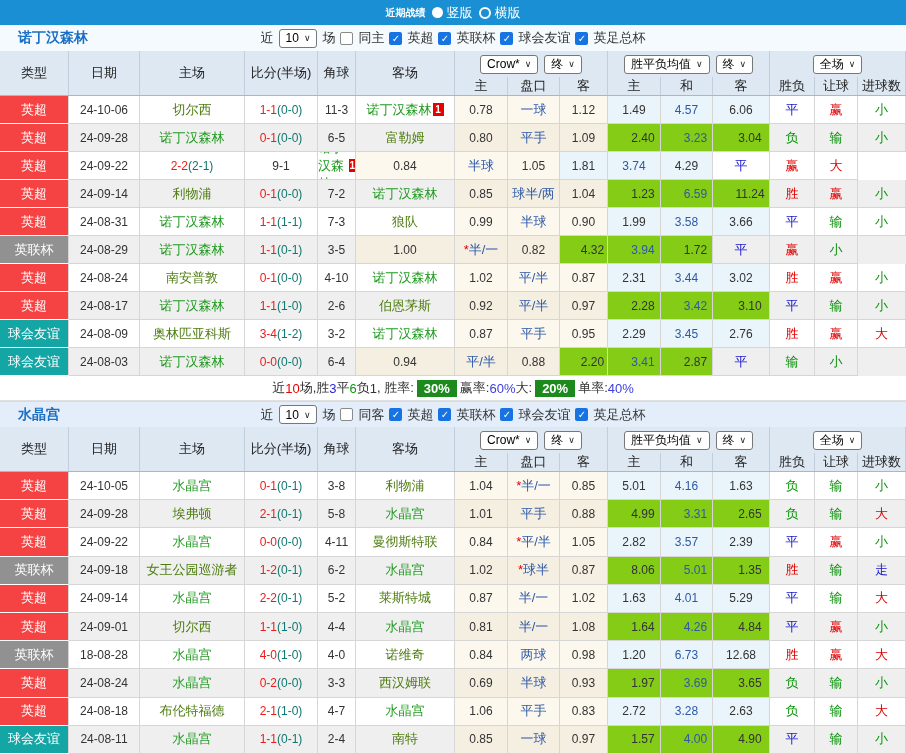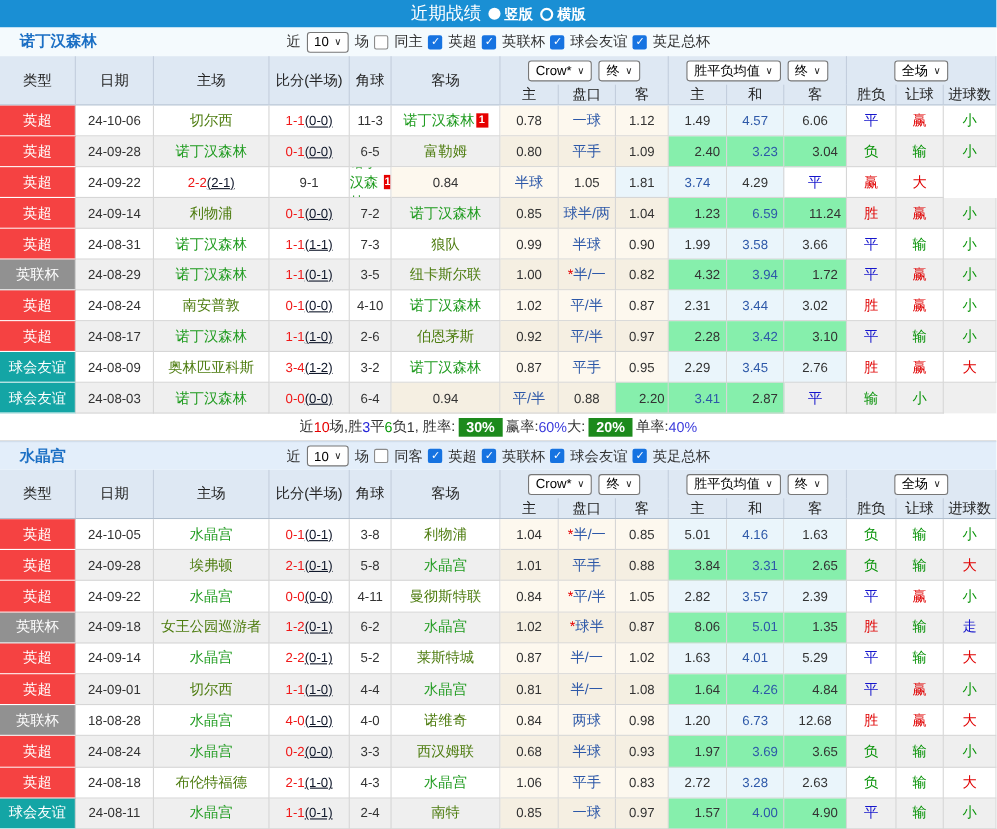--- a/index.html
+++ b/index.html
@@ -3,22 +3,22 @@
 <meta charset="utf-8">
 <style>
   * { box-sizing: border-box; }
   html,body { margin:0; padding:0; background:#fff; }
   body { width:906px; height:754px; overflow:hidden;
          font-family:"Liberation Sans","DejaVu Sans",sans-serif; }
 
   
   .topbar { height:25px; background:#1a8fd4; display:flex; align-items:center;
             justify-content:center; gap:6px; color:#fff; }
-  .topbar .title { font-size:16px; font-weight:normal; }
-  .rlab { display:inline-flex; align-items:center; gap:4px; font-size:13px; cursor:pointer;font-weight:bold; }
+  .topbar .title { font-size:10px; font-weight:bold; }
+  .rlab { display:inline-flex; align-items:center; gap:4px; font-size:13px; cursor:pointer; }
   .radio { width:11px; height:11px; border-radius:50%; display:inline-block; }
   .radio.on  { background:#fff; }
   .radio.off { background:transparent; border:2px solid #fff; width:12px; height:12px; }
 
   
   .filterbar { position:relative; display:flex; align-items:center; justify-content:center; }
   .fb1 { height:26px; background:#f4fafd; }
   .fb2 { height:26px; background:#e3eefa; border-top:1px solid #cfdcea; }
   .team { position:absolute; left:18px; font-size:14px; font-weight:bold; color:#1b6fc4; }
   .fctr { display:flex; align-items:center; gap:4px; font-size:13px; color:#333; }
@@ -52,25 +52,25 @@
           border-right:1px solid #d6d6d6; border-bottom:1px solid #d6d6d6; overflow:hidden; }
   .cell.lg { color:#fff; font-size:13px; border-bottom:1px solid #fff; }
   .lg-red  { background:#f54242; }
   .lg-gray { background:#919191; }
   .lg-teal { background:#14a5a5; }
   .cell.teamc { font-size:13px; color:#4d7c0f; }
   .cell.teamc.self { color:#1f9b1f; }
   .rc { background:#e60000; color:#fff; font-size:10px; font-weight:bold; width:11px; height:13px;
         line-height:13px; text-align:center; margin-left:1px; }
   .sc { color:#f01818; }
-  .half { color:#0f172a;text-decoration:underline; }
+  .half { color:#0f766e; }
   .cell.cr { background:#fdf8ee; }
   .row.even .cell.cr { background:#f5efe2; }
   .cell.bl { background:#eaf5fb; }
-  .row.even .cell.bl { background:#86efac;padding-left:18px; }
+  .row.even .cell.bl { background:#84cc16;padding-left:18px; }
   .hdtx { color:#2d58a8; font-size:13px; }
   .star { color:#e60000; }
   .mid { color:#2d58a8; }
   .res { font-size:13px; }
   .t-r { color:#e00000; }
   .t-b { color:#1515cc; }
   .t-g { color:#089308; }
 
   
   .sum { height:25px; display:flex; align-items:center; justify-content:center;
@@ -293,23 +293,20 @@
         <div class="cell lg lg-gray">英联杯</div>
         <div class="cell date">24-08-29</div>
         <div class="cell teamc self">
           <span>诺丁汉森林</span>
         </div>
         <div class="cell score">
           <span class="sc">1-1</span>
           <span class="half">(0-1)</span>
         </div>
         <div class="cell cor">3-5</div>
-        <div class="cell teamc">
-          <span>纽卡斯尔联</span>
-        </div>
         <div class="cell cr">1.00</div>
         <div class="cell cr">
           <span class="hdtx"><span class="star">*</span>半/一</span>
         </div>
         <div class="cell cr">0.82</div>
         <div class="cell bl">4.32</div>
         <div class="cell bl mid">3.94</div>
         <div class="cell bl">1.72</div>
         <div class="cell res t-b">平</div>
         <div class="cell res t-r">赢</div>
@@ -538,21 +535,21 @@
         </div>
         <div class="cell cor">5-8</div>
         <div class="cell teamc self">
           <span>水晶宫</span>
         </div>
         <div class="cell cr">1.01</div>
         <div class="cell cr">
           <span class="hdtx">平手</span>
         </div>
         <div class="cell cr">0.88</div>
-        <div class="cell bl">3.84</div>
+        <div class="cell bl">4.99</div>
         <div class="cell bl mid">3.31</div>
         <div class="cell bl">2.65</div>
         <div class="cell res t-g">负</div>
         <div class="cell res t-g">输</div>
         <div class="cell res t-r">大</div>
       </div>
       <div class="row cols s2">
         <div class="cell lg lg-red">英超</div>
         <div class="cell date">24-09-22</div>
         <div class="cell teamc self">
@@ -689,21 +686,21 @@
           <span>水晶宫</span>
         </div>
         <div class="cell score">
           <span class="sc">0-2</span>
           <span class="half">(0-0)</span>
         </div>
         <div class="cell cor">3-3</div>
         <div class="cell teamc">
           <span>西汉姆联</span>
         </div>
-        <div class="cell cr">0.68</div>
+        <div class="cell cr">0.69</div>
         <div class="cell cr">
           <span class="hdtx">半球</span>
         </div>
         <div class="cell cr">0.93</div>
         <div class="cell bl">1.97</div>
         <div class="cell bl mid">3.69</div>
         <div class="cell bl">3.65</div>
         <div class="cell res t-g">负</div>
         <div class="cell res t-g">输</div>
         <div class="cell res t-g">小</div>
@@ -711,21 +708,21 @@
       <div class="row cols s2">
         <div class="cell lg lg-red">英超</div>
         <div class="cell date">24-08-18</div>
         <div class="cell teamc">
           <span>布伦特福德</span>
         </div>
         <div class="cell score">
           <span class="sc">2-1</span>
           <span class="half">(1-0)</span>
         </div>
-        <div class="cell cor">4-3</div>
+        <div class="cell cor">4-7</div>
         <div class="cell teamc self">
           <span>水晶宫</span>
         </div>
         <div class="cell cr">1.06</div>
         <div class="cell cr">
           <span class="hdtx">平手</span>
         </div>
         <div class="cell cr">0.83</div>
         <div class="cell bl">2.72</div>
         <div class="cell bl mid">3.28</div>

